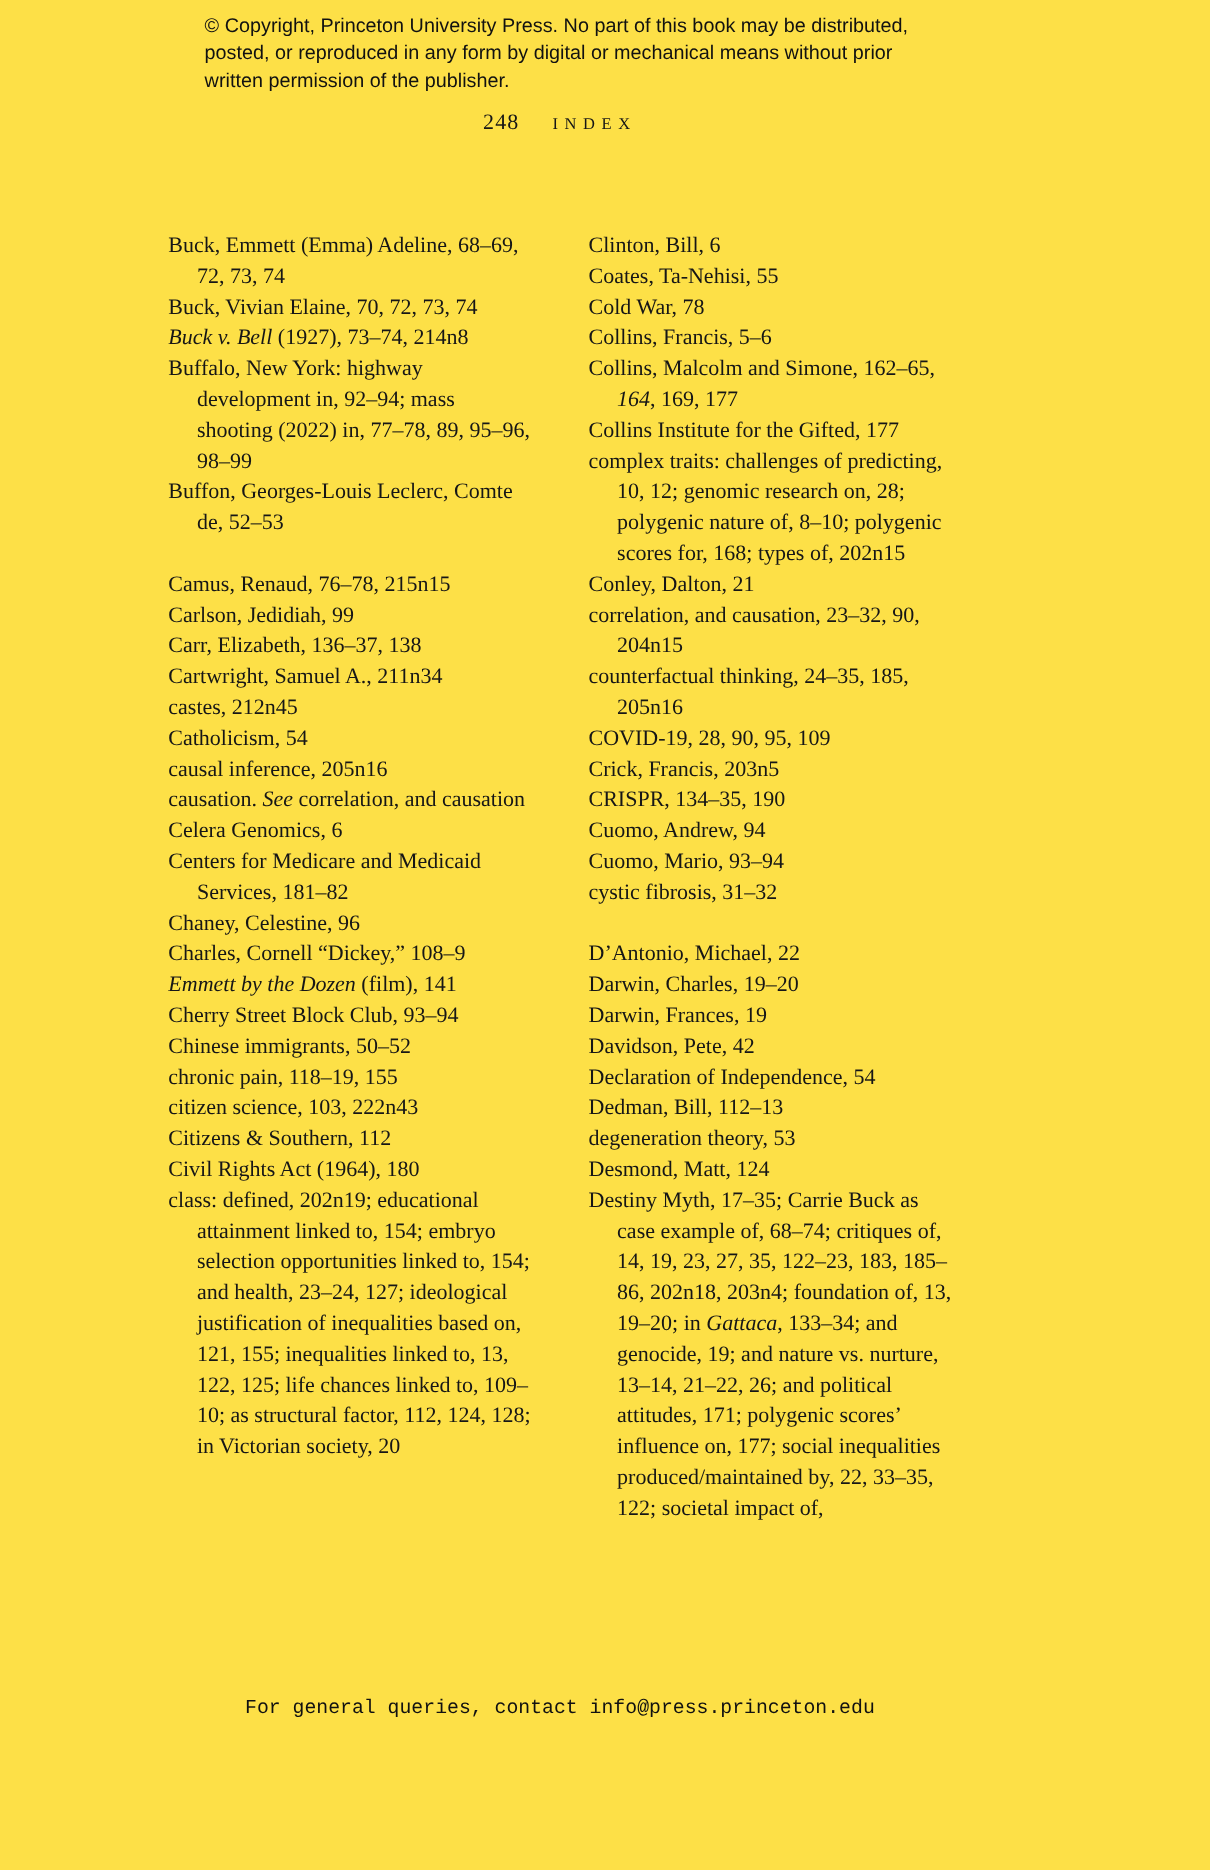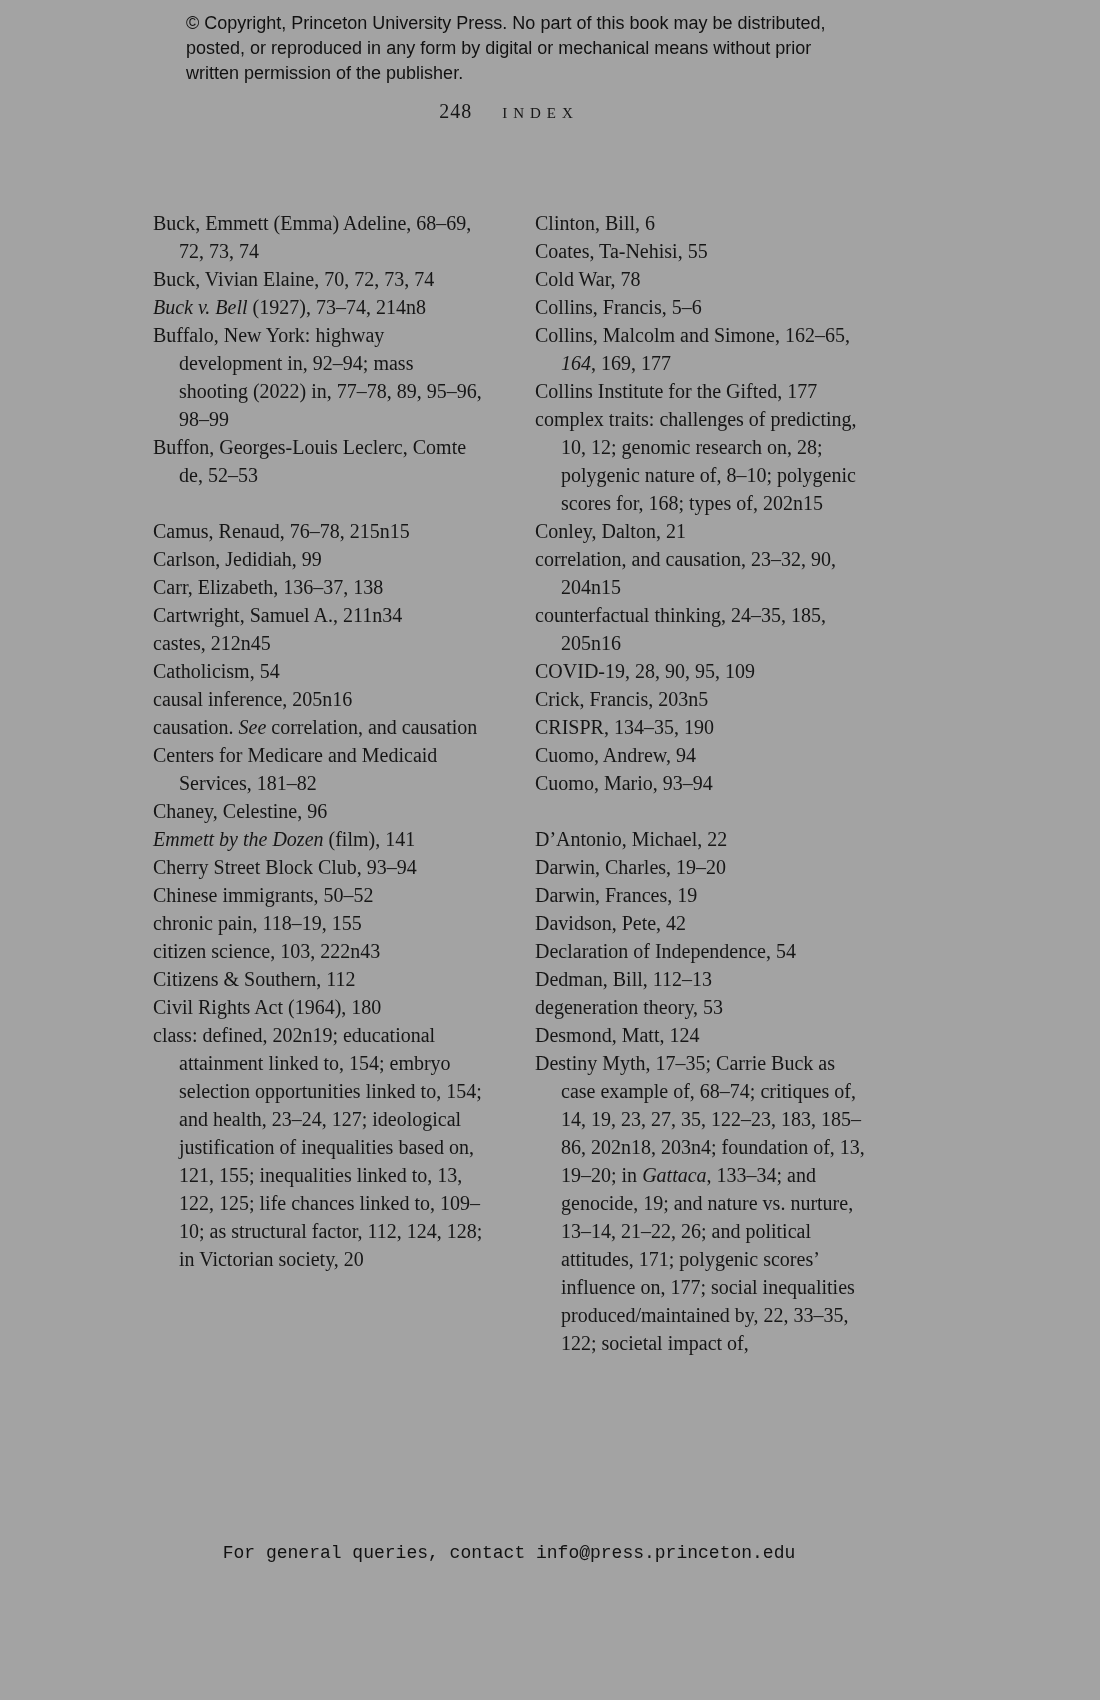--- a/index.html
+++ b/index.html
@@ -8,21 +8,21 @@
     width: 1100px;
     height: 1700px;
     position: relative;
     font-family: "Liberation Serif", serif;
     color: #161616;
   }
   .page {
     position: relative;
     width: 1100px;
     height: 1700px;
-    background: #a3a3a3;
+    background: #fde047;
     overflow: hidden;
   }
   .notice {
     position: absolute;
     top: 11px;
     left: 186px;
     width: 650px;
     font-family: "Liberation Sans", sans-serif;
     font-size: 18px;
     line-height: 25px;
@@ -103,22 +103,24 @@
         <div class="entry"><span>Buffalo, New York: highway development in, 92–94; mass shooting (2022) in, 77–78, 89, 95–96, 98–99</span></div>
         <div class="entry"><span>Buffon, Georges-Louis Leclerc, Comte de, 52–53</span></div>
         <div class="entry gap"><span>Camus, Renaud, 76–78, 215n15</span></div>
         <div class="entry"><span>Carlson, Jedidiah, 99</span></div>
         <div class="entry"><span>Carr, Elizabeth, 136–37, 138</span></div>
         <div class="entry"><span>Cartwright, Samuel A., 211n34</span></div>
         <div class="entry"><span>castes, 212n45</span></div>
         <div class="entry"><span>Catholicism, 54</span></div>
         <div class="entry"><span>causal inference, 205n16</span></div>
         <div class="entry"><span>causation. </span><span class="it">See</span><span> correlation, and causation</span></div>
+        <div class="entry"><span>Celera Genomics, 6</span></div>
         <div class="entry"><span>Centers for Medicare and Medicaid Services, 181–82</span></div>
         <div class="entry"><span>Chaney, Celestine, 96</span></div>
+        <div class="entry"><span>Charles, Cornell “Dickey,” 108–9</span></div>
         <div class="entry"><span class="it">Emmett by the Dozen</span><span> (film), 141</span></div>
         <div class="entry"><span>Cherry Street Block Club, 93–94</span></div>
         <div class="entry"><span>Chinese immigrants, 50–52</span></div>
         <div class="entry"><span>chronic pain, 118–19, 155</span></div>
         <div class="entry"><span>citizen science, 103, 222n43</span></div>
         <div class="entry"><span>Citizens &amp; Southern, 112</span></div>
         <div class="entry"><span>Civil Rights Act (1964), 180</span></div>
         <div class="entry"><span>class: defined, 202n19; educational attainment linked to, 154; embryo selection opportunities linked to, 154; and health, 23–24, 127; ideological justification of inequalities based on, 121, 155; inequalities linked to, 13, 122, 125; life chances linked to, 109–10; as structural factor, 112, 124, 128; in Victorian society, 20</span></div>
       </div>
     <div class="col" id="col-right">
@@ -130,20 +132,21 @@
         <div class="entry"><span>Collins Institute for the Gifted, 177</span></div>
         <div class="entry"><span>complex traits: challenges of predicting, 10, 12; genomic research on, 28; polygenic nature of, 8–10; polygenic scores for, 168; types of, 202n15</span></div>
         <div class="entry"><span>Conley, Dalton, 21</span></div>
         <div class="entry"><span>correlation, and causation, 23–32, 90, 204n15</span></div>
         <div class="entry"><span>counterfactual thinking, 24–35, 185, 205n16</span></div>
         <div class="entry"><span>COVID-19, 28, 90, 95, 109</span></div>
         <div class="entry"><span>Crick, Francis, 203n5</span></div>
         <div class="entry"><span>CRISPR, 134–35, 190</span></div>
         <div class="entry"><span>Cuomo, Andrew, 94</span></div>
         <div class="entry"><span>Cuomo, Mario, 93–94</span></div>
+        <div class="entry"><span>cystic fibrosis, 31–32</span></div>
         <div class="entry gap"><span>D’Antonio, Michael, 22</span></div>
         <div class="entry"><span>Darwin, Charles, 19–20</span></div>
         <div class="entry"><span>Darwin, Frances, 19</span></div>
         <div class="entry"><span>Davidson, Pete, 42</span></div>
         <div class="entry"><span>Declaration of Independence, 54</span></div>
         <div class="entry"><span>Dedman, Bill, 112–13</span></div>
         <div class="entry"><span>degeneration theory, 53</span></div>
         <div class="entry"><span>Desmond, Matt, 124</span></div>
         <div class="entry"><span>Destiny Myth, 17–35; Carrie Buck as case example of, 68–74; critiques of, 14, 19, 23, 27, 35, 122–23, 183, 185–86, 202n18, 203n4; foundation of, 13, 19–20; in </span><span class="it">Gattaca</span><span>, 133–34; and genocide, 19; and nature vs. nurture, 13–14, 21–22, 26; and political attitudes, 171; polygenic scores’ influence on, 177; social inequalities produced/maintained by, 22, 33–35, 122; societal impact of,</span></div>
       </div>

